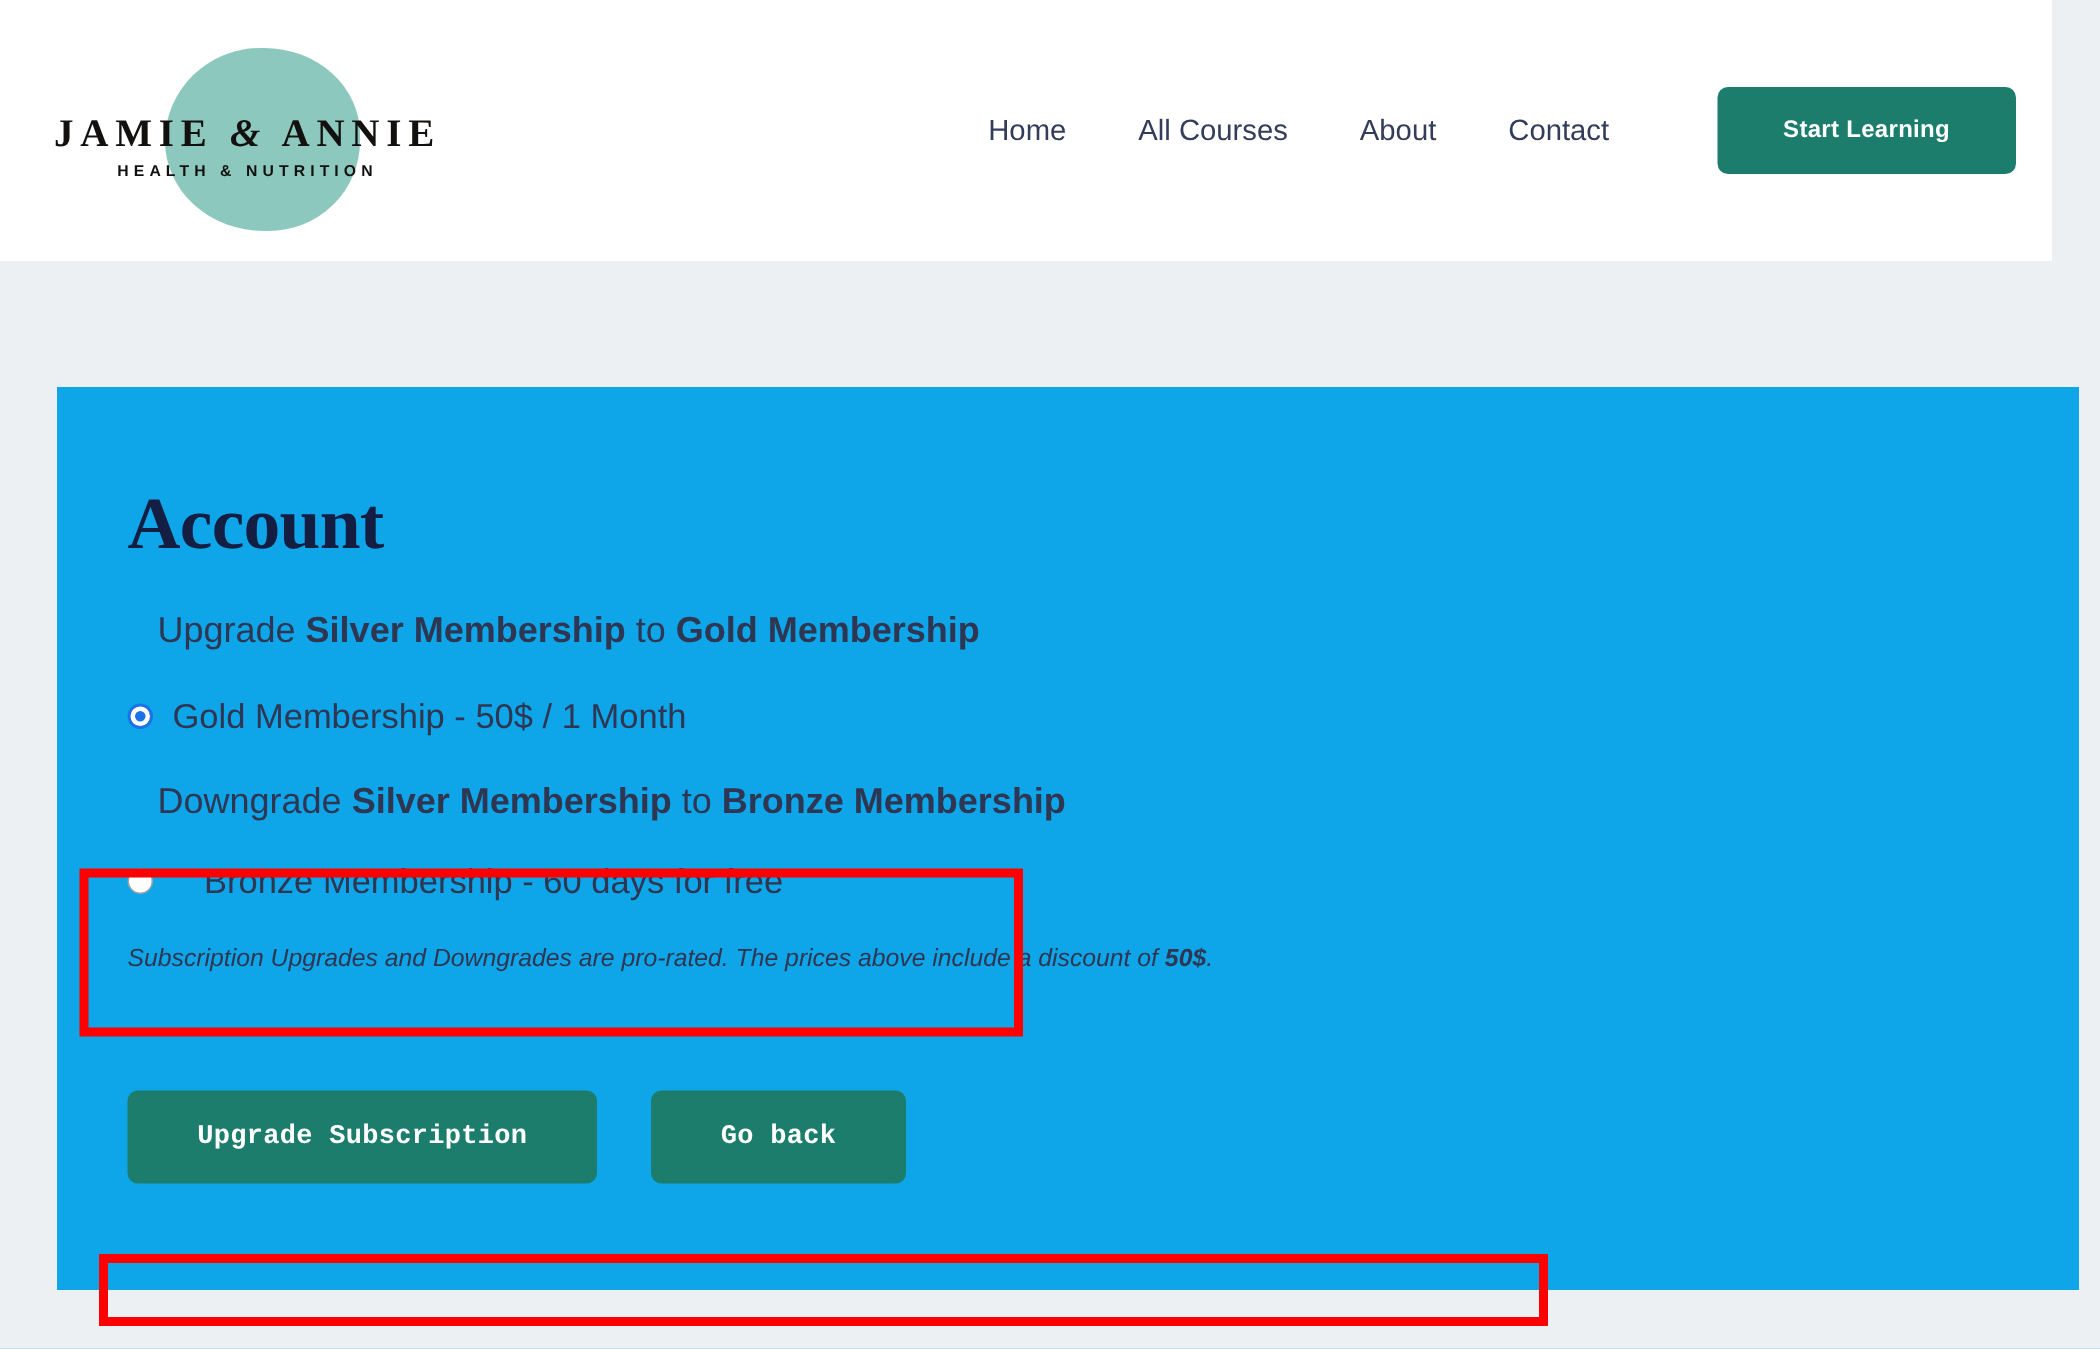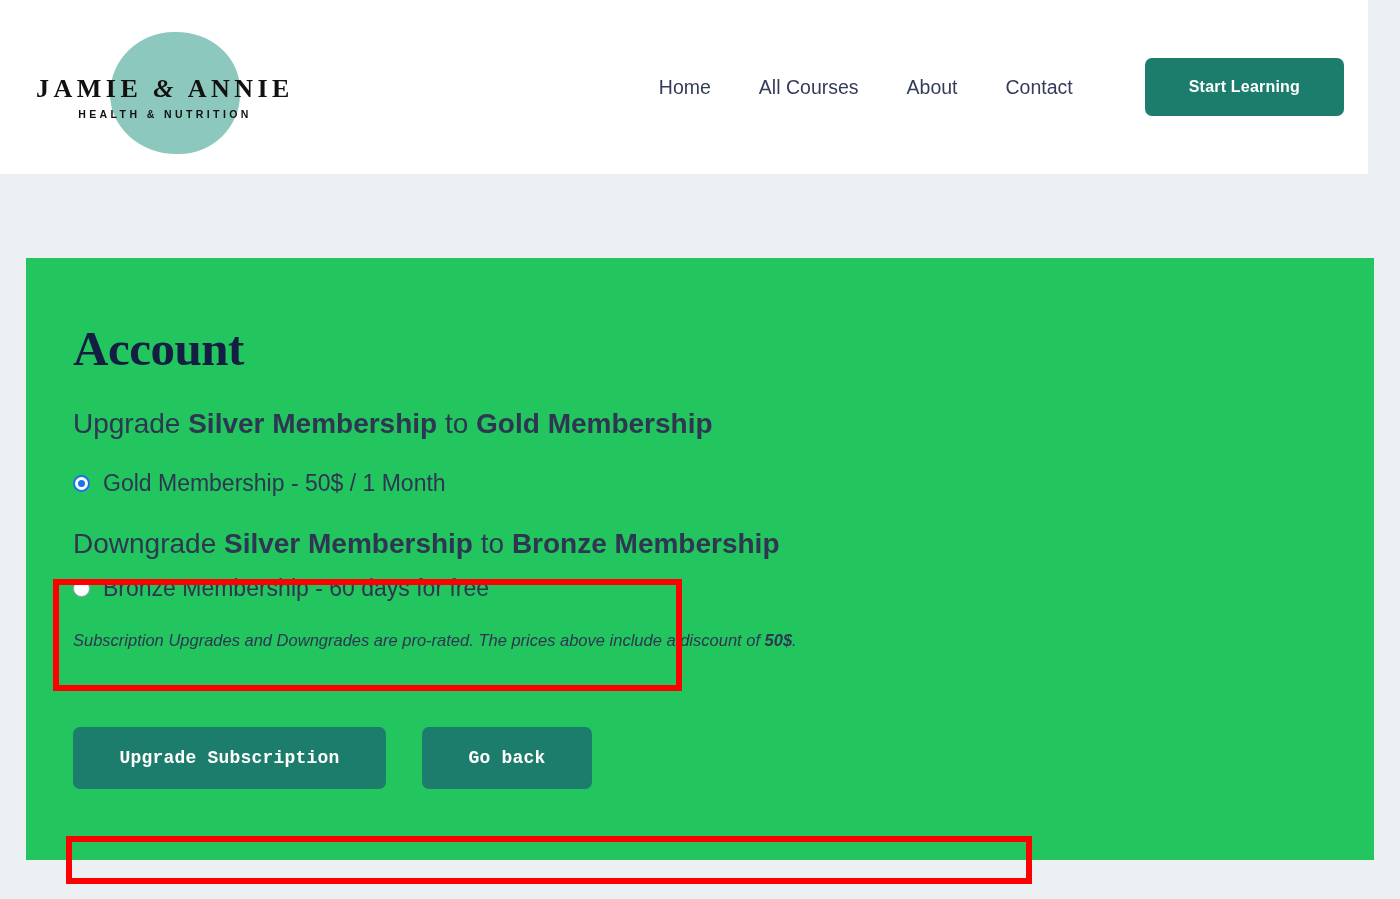--- a/index.html
+++ b/index.html
@@ -103,46 +103,47 @@
   
   .page-body {
     position: relative;
     width: 1400px;
     height: 725px;
     background: #ecf0f3;
   }
 
   .account-card {
     position: absolute;
-    left: 26px;
+    left: 38px;
     top: 84px;
     width: 1348px;
     height: 602px;
-    background: #22c55e;
+    background: #0ea5e9;
   }
 
   .card-inner {
     position: relative;
     padding: 62px 0 0 47px;
   }
 
   .page-title {
     font-family: "Liberation Serif", serif;
     font-size: 49px;
     font-weight: 700;
     color: #141e42;
     letter-spacing: -0.5px;
   }
 
   .offer-line {
-    font-size: 28px;
+    font-size: 24px;
     color: #2e3652;
     margin-top: 28px;
     line-height: 1.35;
     white-space: nowrap;
+    margin-left: 20px;
   }
   .offer-line b { font-weight: 700; }
 
   .radio-row {
     display: flex;
     align-items: center;
     margin-top: 27px;
   }
   .radio-mark {
     width: 17px;
@@ -258,21 +259,21 @@
 
       <p class="offer-line"><span>Upgrade </span><b>Silver Membership</b><span> to </span><b>Gold Membership</b></p>
 
       <div class="radio-row">
         <span class="radio-mark checked"></span>
         <span class="radio-label">Gold Membership - 50$ / 1 Month</span>
       </div>
 
       <p class="offer-line"><span>Downgrade </span><b>Silver Membership</b><span> to </span><b>Bronze Membership</b></p>
 
-      <div class="radio-row" style="margin-top:12px;">
+      <div class="radio-row" style="margin-top:22px;gap:21px;">
         <span class="radio-mark unchecked"></span>
         <span class="radio-label">Bronze Membership - 60 days for free</span>
       </div>
 
       <p class="disclaimer" style="margin-top:29px;"><span>Subscription Upgrades and Downgrades are pro-rated. The prices above include a discount of </span><b>50$</b><span>.</span></p>
 
       <div class="actions">
         <button class="action-button primary">Upgrade Subscription</button>
         <button class="action-button secondary">Go back</button>
       </div>

